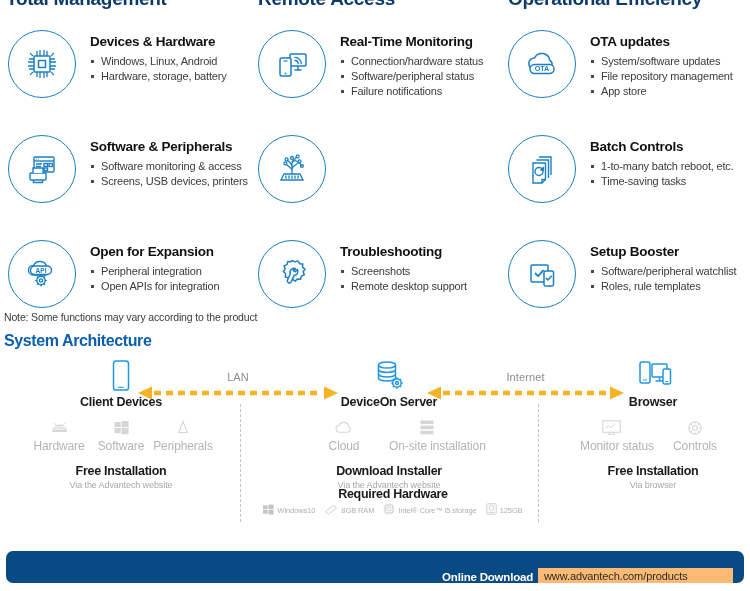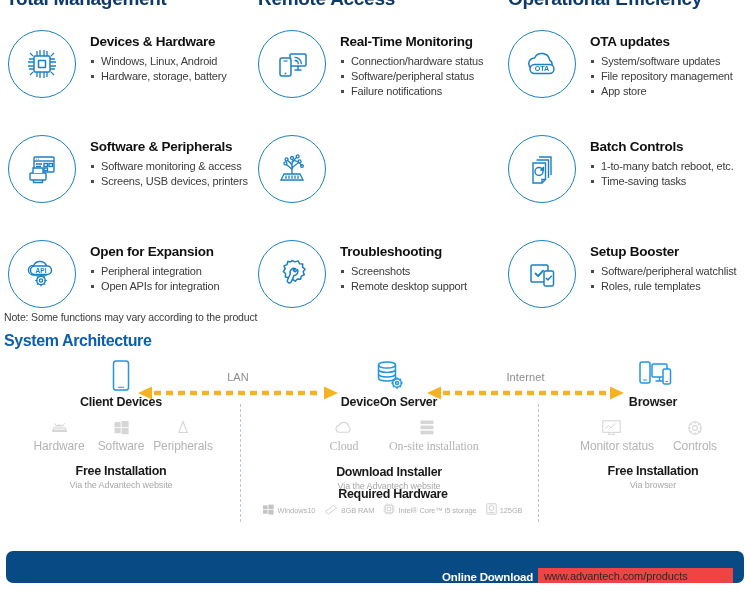--- a/index.html
+++ b/index.html
@@ -137,21 +137,21 @@
     background: #084a84;
     display: flex; align-items: flex-end; justify-content: flex-end;
     padding-right: 11px;
     border-radius: 7px;
   }
   .footer-label {
     color: #ffffff; font-weight: bold; font-size: 11.5px;
     letter-spacing: -0.2px; margin-right: 5px;
   }
   .footer-url {
-    background: #ef4444; color: #2a2a2a;
+    background: #fdba74; color: #2a2a2a;
     font-size: 11px; padding: 1.5px 6px;
     min-width: 195px; letter-spacing: -0.1px;
   }
 </style>
 </head>
 <body>
 
 <div class="page">
 
   <div class="col-heads">
@@ -439,21 +439,21 @@
           <path d="M6.5 9.4c0 1.7 3.8 3 8.5 3s8.5-1.3 8.5-3M6.5 14c0 1.7 3.8 3 8.5 3s8.5-1.3 8.5-3"></path>
           <circle cx="25" cy="23" r="4.3"></circle>
           <circle cx="25" cy="23" r="1.5"></circle>
           <g stroke-width="1.2" stroke-linecap="round">
             <path d="M25 17.5v1.4M25 27.1v1.4M19.5 23h1.4M29.1 23h1.4"></path>
             <path d="M21.2 19.2l1 1M27.8 25.8l1 1M28.8 19.2l-1 1M22.2 25.8l-1 1"></path>
           </g>
         </svg>
       </div>
       <div class="node-name">DeviceOn Server</div>
-      <div class="subicons" style="gap:14px;font-family:Liberation Serif, serif;">
+      <div class="subicons" style="gap:14px;">
         <div class="subitem">
           <div class="si">
             <svg width="20" height="13" viewBox="0 0 20 13" fill="none" stroke="#d6d6d6" stroke-width="1.1">
               <path d="M4.8 11.2a3.5 3.5 0 0 1 .4-6.9 5 5 0 0 1 9.5 1.3 3.1 3.1 0 0 1-.5 5.6H4.8z"></path>
             </svg>
           </div>
           <div class="sl">Cloud</div>
         </div>
         <div class="subitem" style="width:76px;">
           <div class="si">

